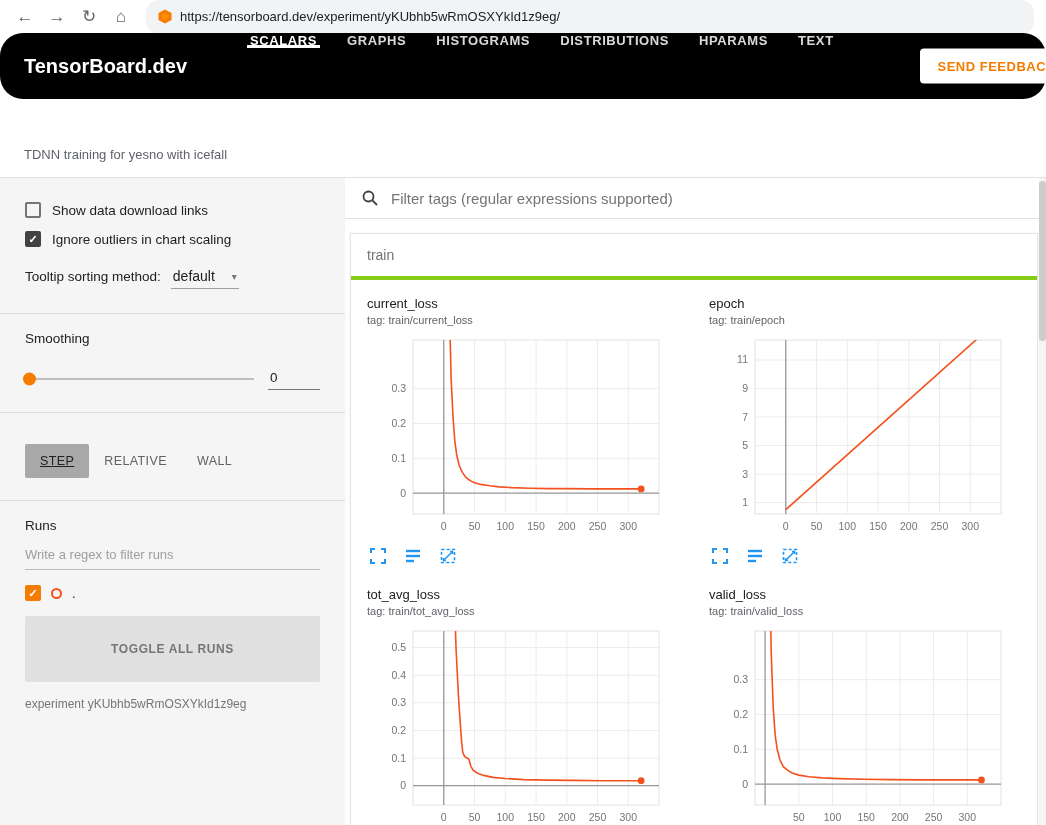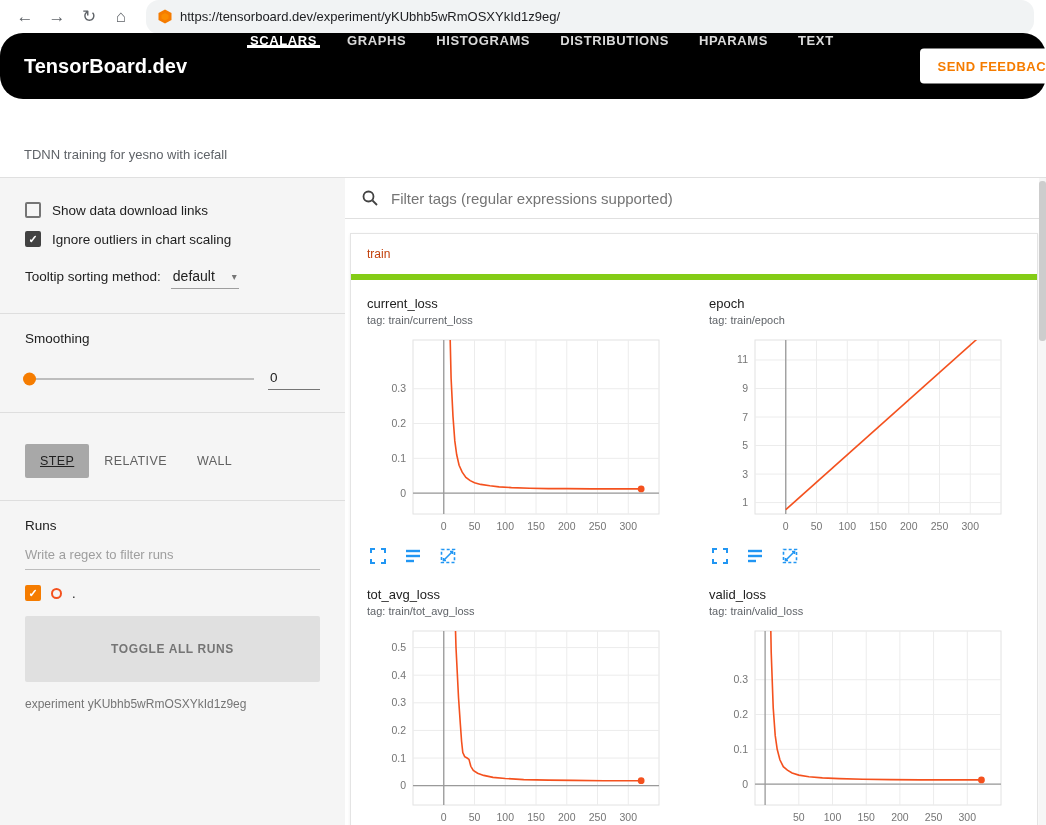--- a/index.html
+++ b/index.html
@@ -73,21 +73,21 @@
   .exp-caption { margin-top:15px; font-size:12px; color:#757575; }
 
   
   .filter-row { height:41px; display:flex; align-items:center; gap:12px; padding:0 16px;
     border-bottom:1px solid #e0e0e0; }
   .filter-input { flex:1; border:none; outline:none; font-size:15px; color:#212121;
     background:transparent; font-family:inherit; }
   .filter-input::placeholder { color:#757575; }
   .card { margin:14px 8px 0 5px; background:#fff; border:1px solid #e4e4e4;
     box-shadow:0 1px 3px rgba(0,0,0,0.07); }
-  .card-header { padding:13px 16px; font-size:12px; color:#c2410c; border-bottom:6px solid #84cc16; cursor:pointer; }
+  .card-header { padding:13px 16px; font-size:14px; color:#737373; border-bottom:4px solid #84cc16; cursor:pointer; }
   .chart-grid { display:flex; flex-wrap:wrap; column-gap:36px; row-gap:18px; padding:16px 16px 60px; }
   .chart-card { width:306px; }
   .chart-title { font-size:13px; color:#212121; }
   .chart-tag { font-size:11px; color:#5f6368; margin:3px 0 8px; }
   .chart-svg { display:block; font-family:inherit; }
   .chart-toolbar { display:flex; gap:17px; margin-top:7px; padding-left:2px; }
   .chart-icon { cursor:pointer; display:block; }
 
   .scroll-track { position:absolute; top:0; right:0; width:7px; height:647px; background:#f6f6f6; }
   .scroll-thumb { position:absolute; top:3px; right:0; width:7px; height:160px; background:#cdcdcd; border-radius:3px; cursor:pointer; }

